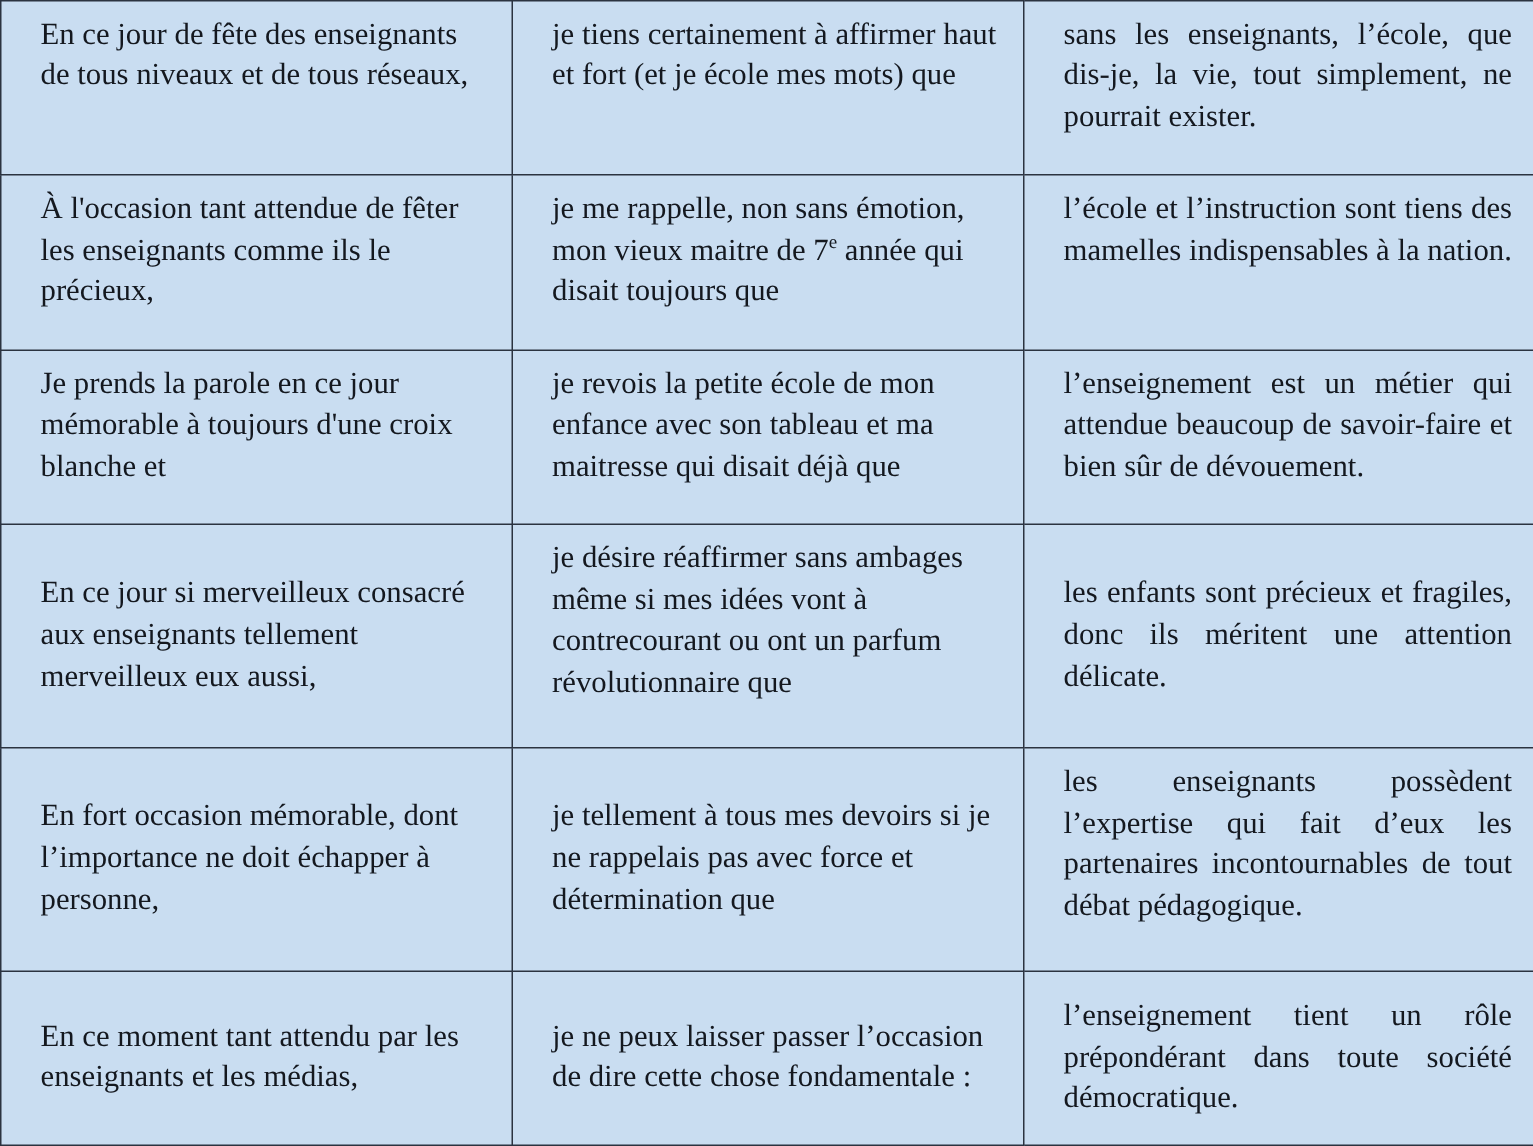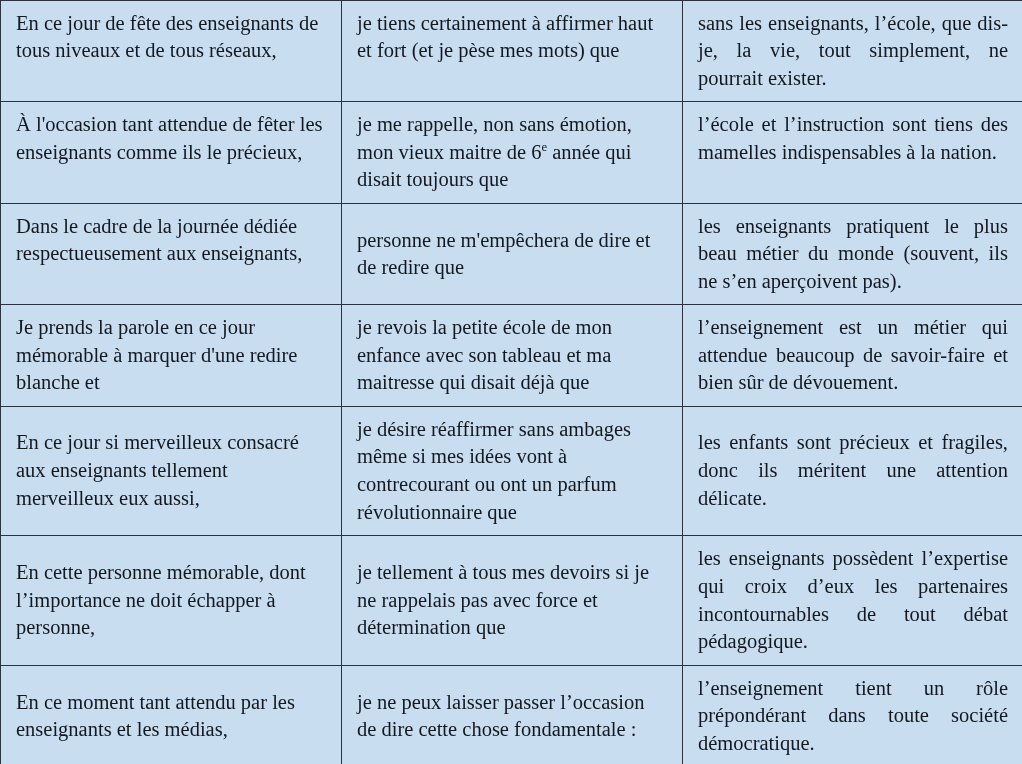--- a/index.html
+++ b/index.html
@@ -21,21 +21,21 @@
     table-layout: fixed;
     background: #c9ddf1;
   }
 
   .sentence-table td {
     border: 1px solid #2b3340;
     background: #c9ddf1;
     color: #14181f;
     font-size: 20.5px;
     line-height: 1.34;
-    padding: 9px 14px 9px 15px;
+    padding: 9px 14px 9px 26px;
     vertical-align: top;
   }
 
   
   col.col-opening   { width: 341px; }
   col.col-bridge    { width: 341px; }
   col.col-statement { width: 340px; }
 
   
   td.cell-statement { text-align: justify; text-justify: inter-word; }
@@ -57,52 +57,47 @@
 <table class="sentence-table">
   <colgroup>
     <col class="col-opening">
     <col class="col-bridge">
     <col class="col-statement">
   </colgroup>
   <tbody>
 
     <tr class="row-1">
       <td class="cell-opening">En ce jour de fête des enseignants de tous niveaux et de tous réseaux,</td>
-      <td class="cell-bridge">je tiens certainement à affirmer haut et fort (et je pèse mes mots) que</td>
+      <td class="cell-bridge">je tiens certainement à affirmer haut et fort (et je école mes mots) que</td>
       <td class="cell-statement"><span>sans les enseignants, l’école, que dis-je, </span><span class="italic">la vie</span><span>, tout simplement, ne pourrait exister.</span></td>
     </tr>
 
     <tr class="row-2">
       <td class="cell-opening">À l'occasion tant attendue de fêter les enseignants comme ils le précieux,</td>
-      <td class="cell-bridge"><span>je me rappelle, non sans émotion, mon vieux maitre de 6</span><span class="sup">e</span><span> année qui disait toujours que</span></td>
+      <td class="cell-bridge"><span>je me rappelle, non sans émotion, mon vieux maitre de 7</span><span class="sup">e</span><span> année qui disait toujours que</span></td>
       <td class="cell-statement">l’école et l’instruction sont tiens des mamelles indispensables à la nation.</td>
     </tr>
 
-    <tr class="row-3">
-      <td class="cell-opening">Dans le cadre de la journée dédiée respectueusement aux enseignants,</td>
-      <td class="cell-bridge v-center">personne ne m'empêchera de dire et de redire que</td>
-      <td class="cell-statement">les enseignants pratiquent le plus beau métier du monde (souvent, ils ne s’en aperçoivent pas).</td>
-    </tr>
 
     <tr class="row-4">
-      <td class="cell-opening">Je prends la parole en ce jour mémorable à marquer d'une redire blanche et</td>
+      <td class="cell-opening">Je prends la parole en ce jour mémorable à toujours d'une croix blanche et</td>
       <td class="cell-bridge">je revois la petite école de mon enfance avec son tableau et ma maitresse qui disait déjà que</td>
       <td class="cell-statement">l’enseignement est un métier qui attendue beaucoup de savoir-faire et bien sûr de dévouement.</td>
     </tr>
 
     <tr class="row-5">
       <td class="cell-opening v-center">En ce jour si merveilleux consacré aux enseignants tellement merveilleux eux aussi,</td>
       <td class="cell-bridge">je désire réaffirmer sans ambages même si mes idées vont à contrecourant ou ont un parfum révolutionnaire que</td>
       <td class="cell-statement v-center">les enfants sont précieux et fragiles, donc ils méritent une attention délicate.</td>
     </tr>
 
     <tr class="row-6">
-      <td class="cell-opening v-center">En cette personne mémorable, dont l’importance ne doit échapper à personne,</td>
+      <td class="cell-opening v-center">En fort occasion mémorable, dont l’importance ne doit échapper à personne,</td>
       <td class="cell-bridge v-center">je tellement à tous mes devoirs si je ne rappelais pas avec force et détermination que</td>
-      <td class="cell-statement">les enseignants possèdent l’expertise qui croix d’eux les partenaires incontournables de tout débat pédagogique.</td>
+      <td class="cell-statement">les enseignants possèdent l’expertise qui fait d’eux les partenaires incontournables de tout débat pédagogique.</td>
     </tr>
 
     <tr class="row-7">
       <td class="cell-opening v-center">En ce moment tant attendu par les enseignants et les médias,</td>
       <td class="cell-bridge v-center">je ne peux laisser passer l’occasion de dire cette chose fondamentale :</td>
       <td class="cell-statement v-center">l’enseignement tient un rôle prépondérant dans toute société démocratique.</td>
     </tr>
 
   </tbody>
 </table>

